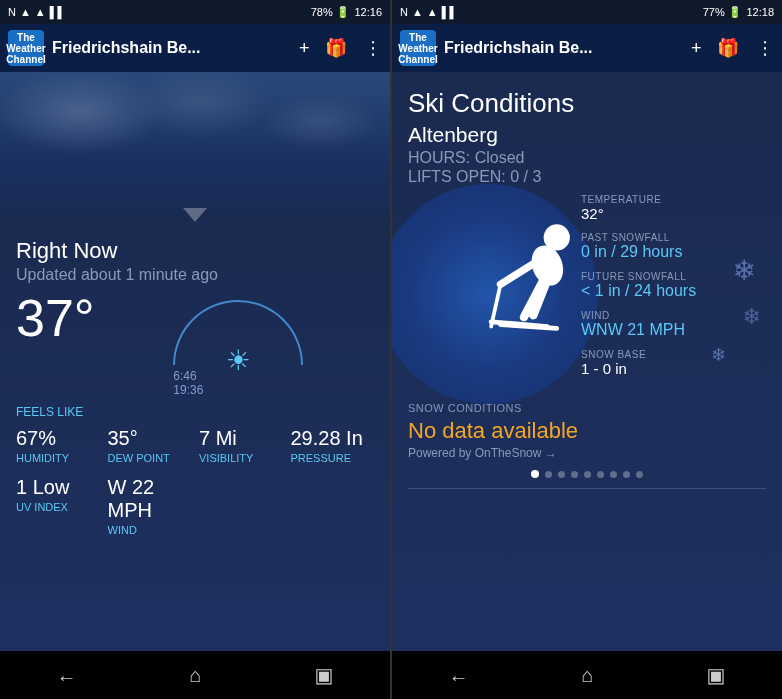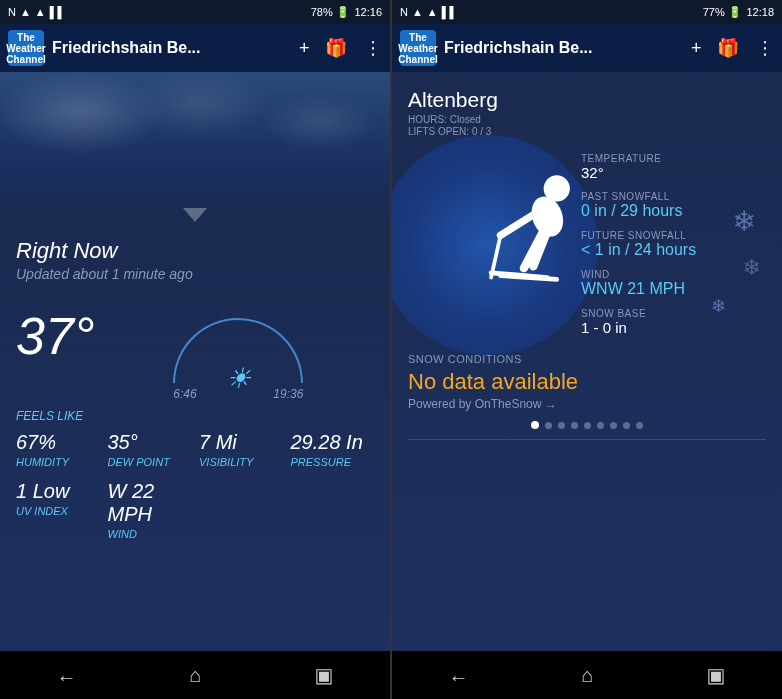--- a/index.html
+++ b/index.html
@@ -123,32 +123,31 @@
       border-right: 12px solid transparent;
       border-top: 14px solid rgba(255,255,255,0.3);
     }
 
     
     .weather-content {
       flex: 1;
       background: linear-gradient(180deg, #1a2a50 0%, #1e3060 100%);
       padding: 16px;
       overflow: hidden;
-      font-style: italic;
     }
     .right-now-title {
       font-size: 22px;
       color: #fff;
       font-weight: 300;
       margin-bottom: 2px;
     }
     .updated-text {
-      font-size: 14px;
+      font-size: 16px;
       color: #8899bb;
-      margin-bottom: 28px;
+      margin-bottom: 8px;
     }
 
     .temp-row {
       display: flex;
       align-items: flex-start;
       margin-bottom: 8px;
     }
     .temp-value {
       font-size: 52px;
       color: #fff;
@@ -178,20 +177,21 @@
       left: 50%;
       transform: translateX(-50%);
       font-size: 28px;
       color: #5bc8f5;
     }
     .sun-times {
       display: flex;
       justify-content: space-between;
       width: 130px;
       margin-top: 4px;
+      flex-direction: column;
     }
     .sun-time {
       font-size: 12px;
       color: #8899cc;
     }
 
     .feels-like {
       font-size: 12px;
       color: #5bc8f5;
       margin-bottom: 8px;
@@ -248,21 +248,21 @@
       font-weight: 300;
       margin-bottom: 4px;
     }
     .ski-resort {
       font-size: 21px;
       color: #fff;
       font-weight: 500;
       margin-bottom: 2px;
     }
     .ski-info-line {
-      font-size: 10px;
+      font-size: 16px;
       color: #8899bb;
       margin-bottom: 1px;
     }
 
     .ski-circle-area {
       position: relative;
       height: 200px;
       margin-top: 8px;
     }
 
@@ -290,21 +290,21 @@
     .snowflake-deco {
       position: absolute;
       color: rgba(150,180,255,0.6);
       font-size: 20px;
     }
 
     
     .ski-stats {
       position: absolute;
       right: 0;
-      top: 8px;
+      top: 0;
       width: 185px;
     }
     .ski-stat {
       margin-bottom: 10px;
     }
     .ski-stat-label {
       font-size: 10px;
       color: #8899bb;
       text-transform: uppercase;
       letter-spacing: 0.5px;
@@ -483,20 +483,21 @@
     </div>
     <span class="app-bar-title">Friedrichshain Be...</span>
     <div class="app-bar-actions">
       <span class="app-bar-icon">+</span>
       <span class="app-bar-icon">🎁</span>
       <span class="app-bar-icon">⋮</span>
     </div>
   </div>
 
   <div class="ski-content">
+    <div class="ski-title">Ski Conditions</div>
     <div class="ski-resort">Altenberg</div>
     <div class="ski-info-line">
       <span>HOURS:</span>
       <span> Closed</span>
     </div>
     <div class="ski-info-line">
       <span>LIFTS OPEN:</span>
       <span> 0 / 3</span>
     </div>
 

